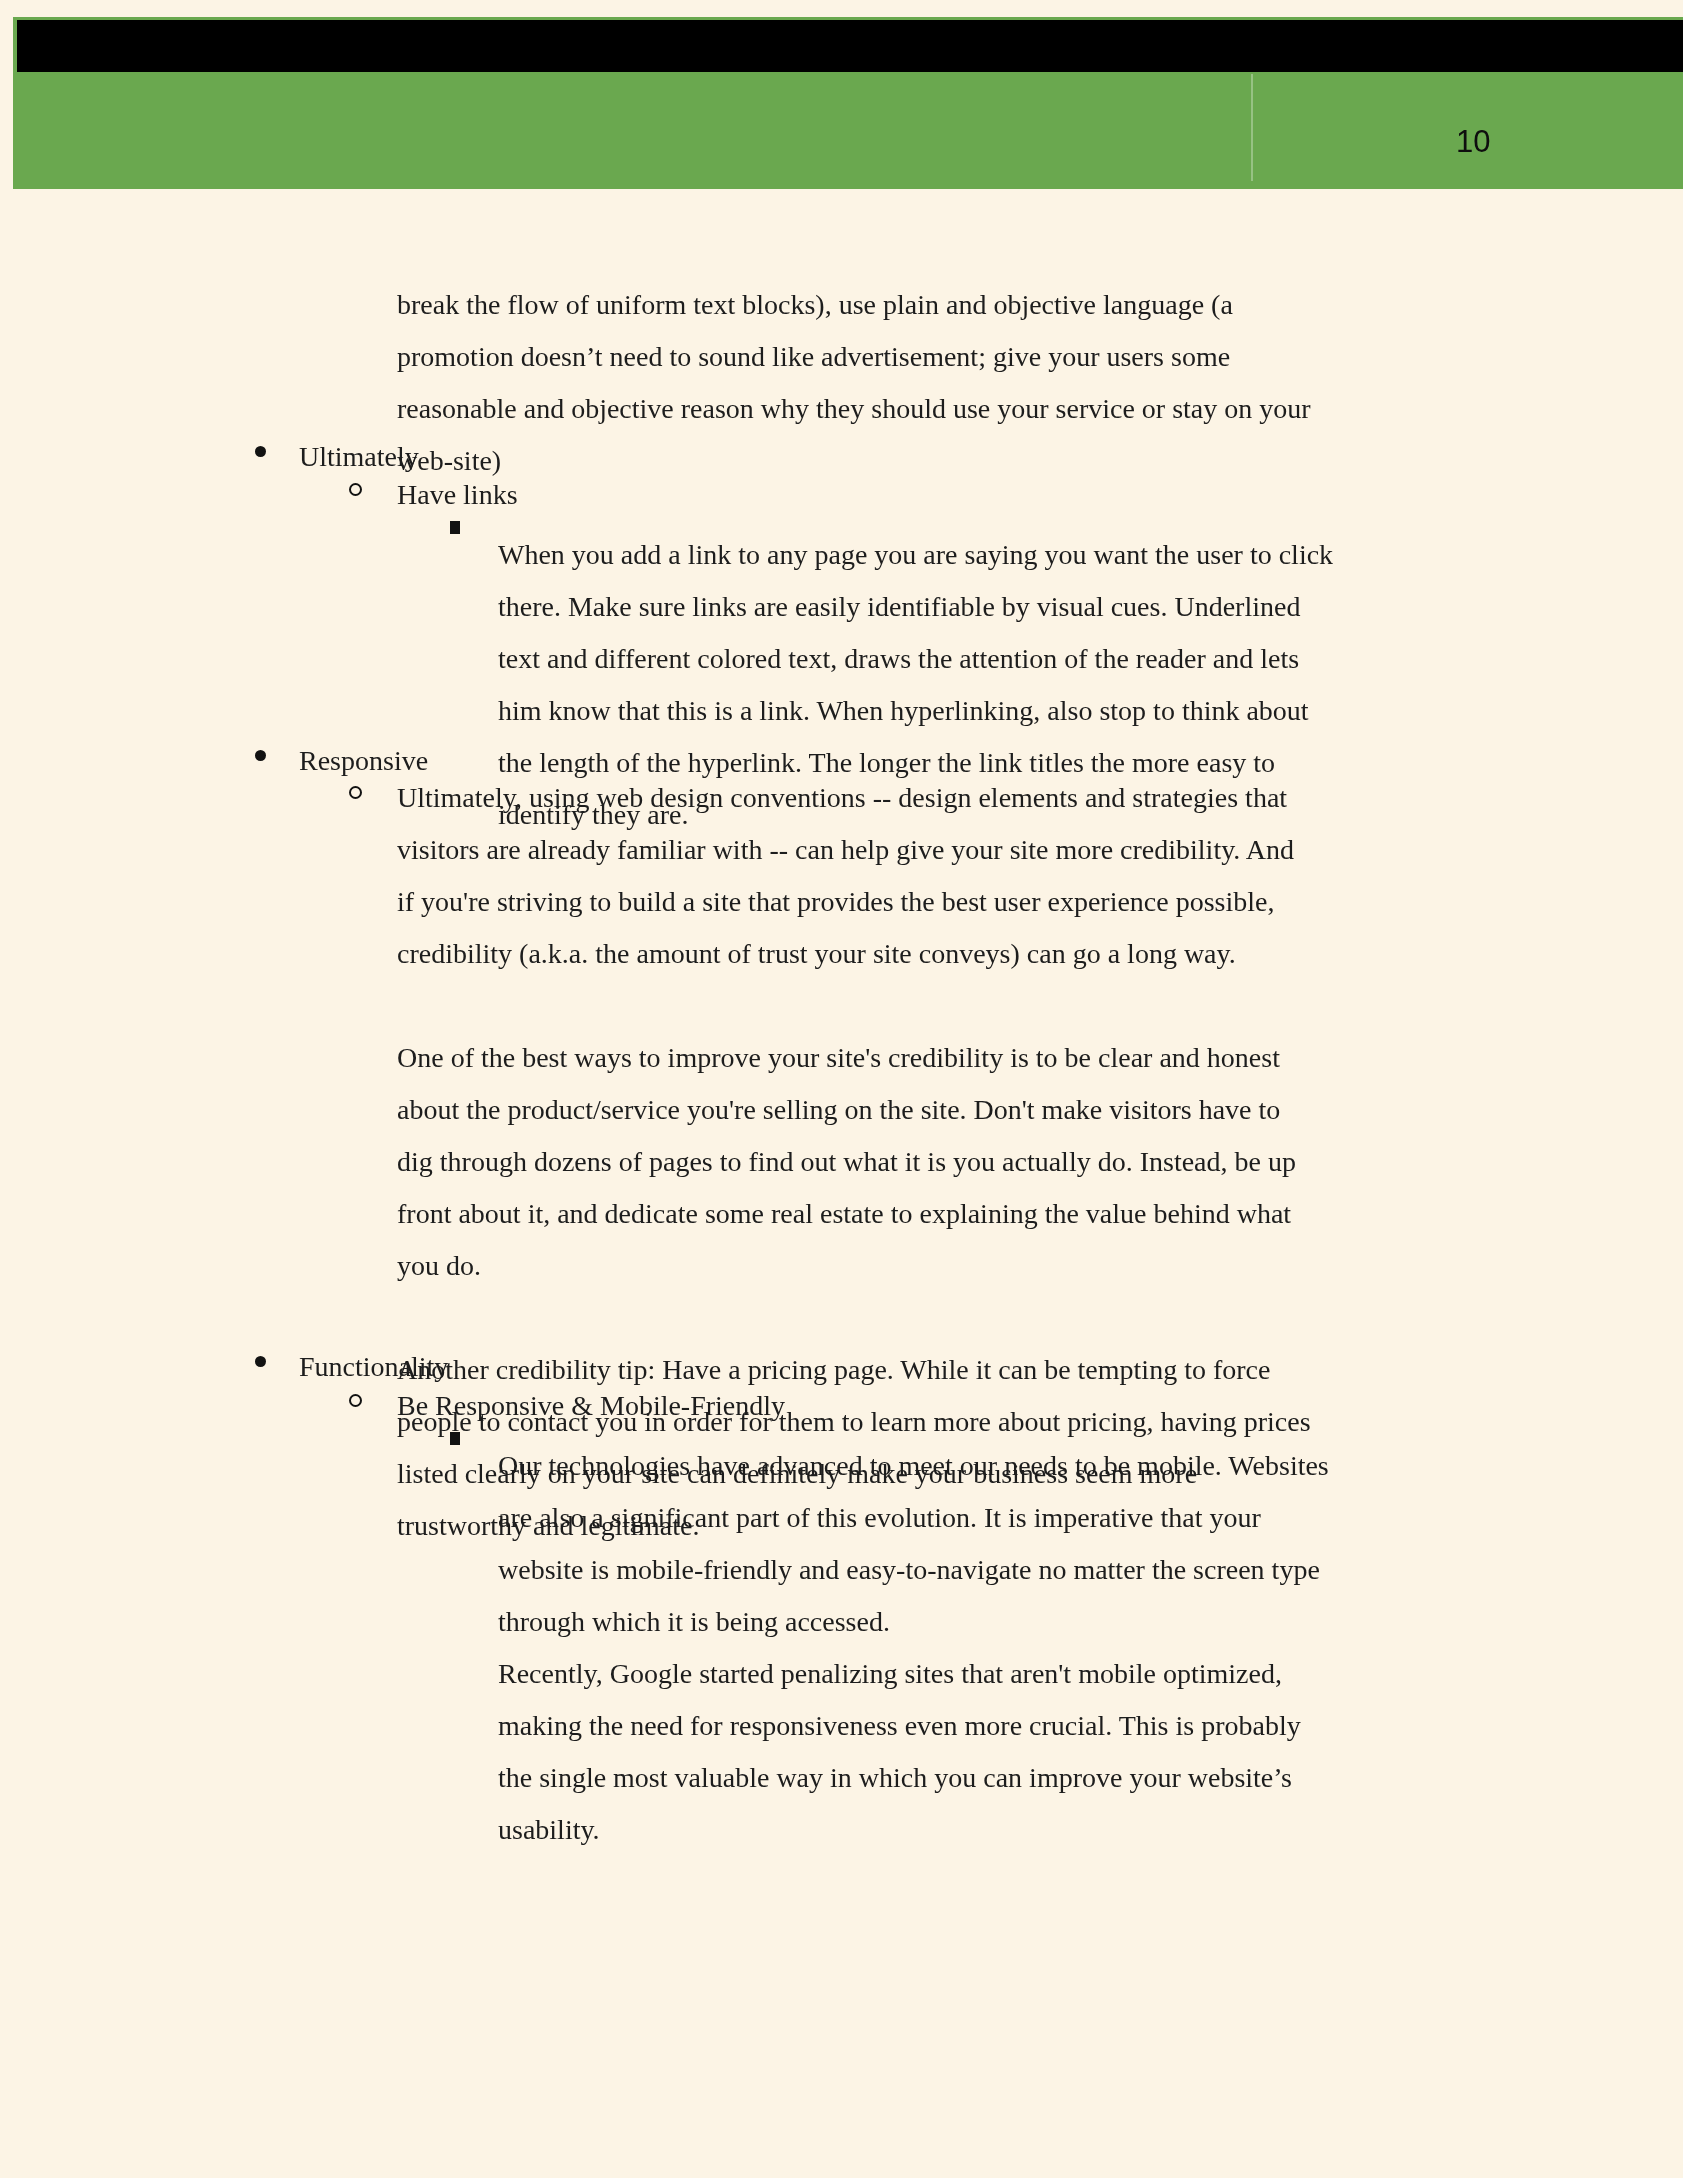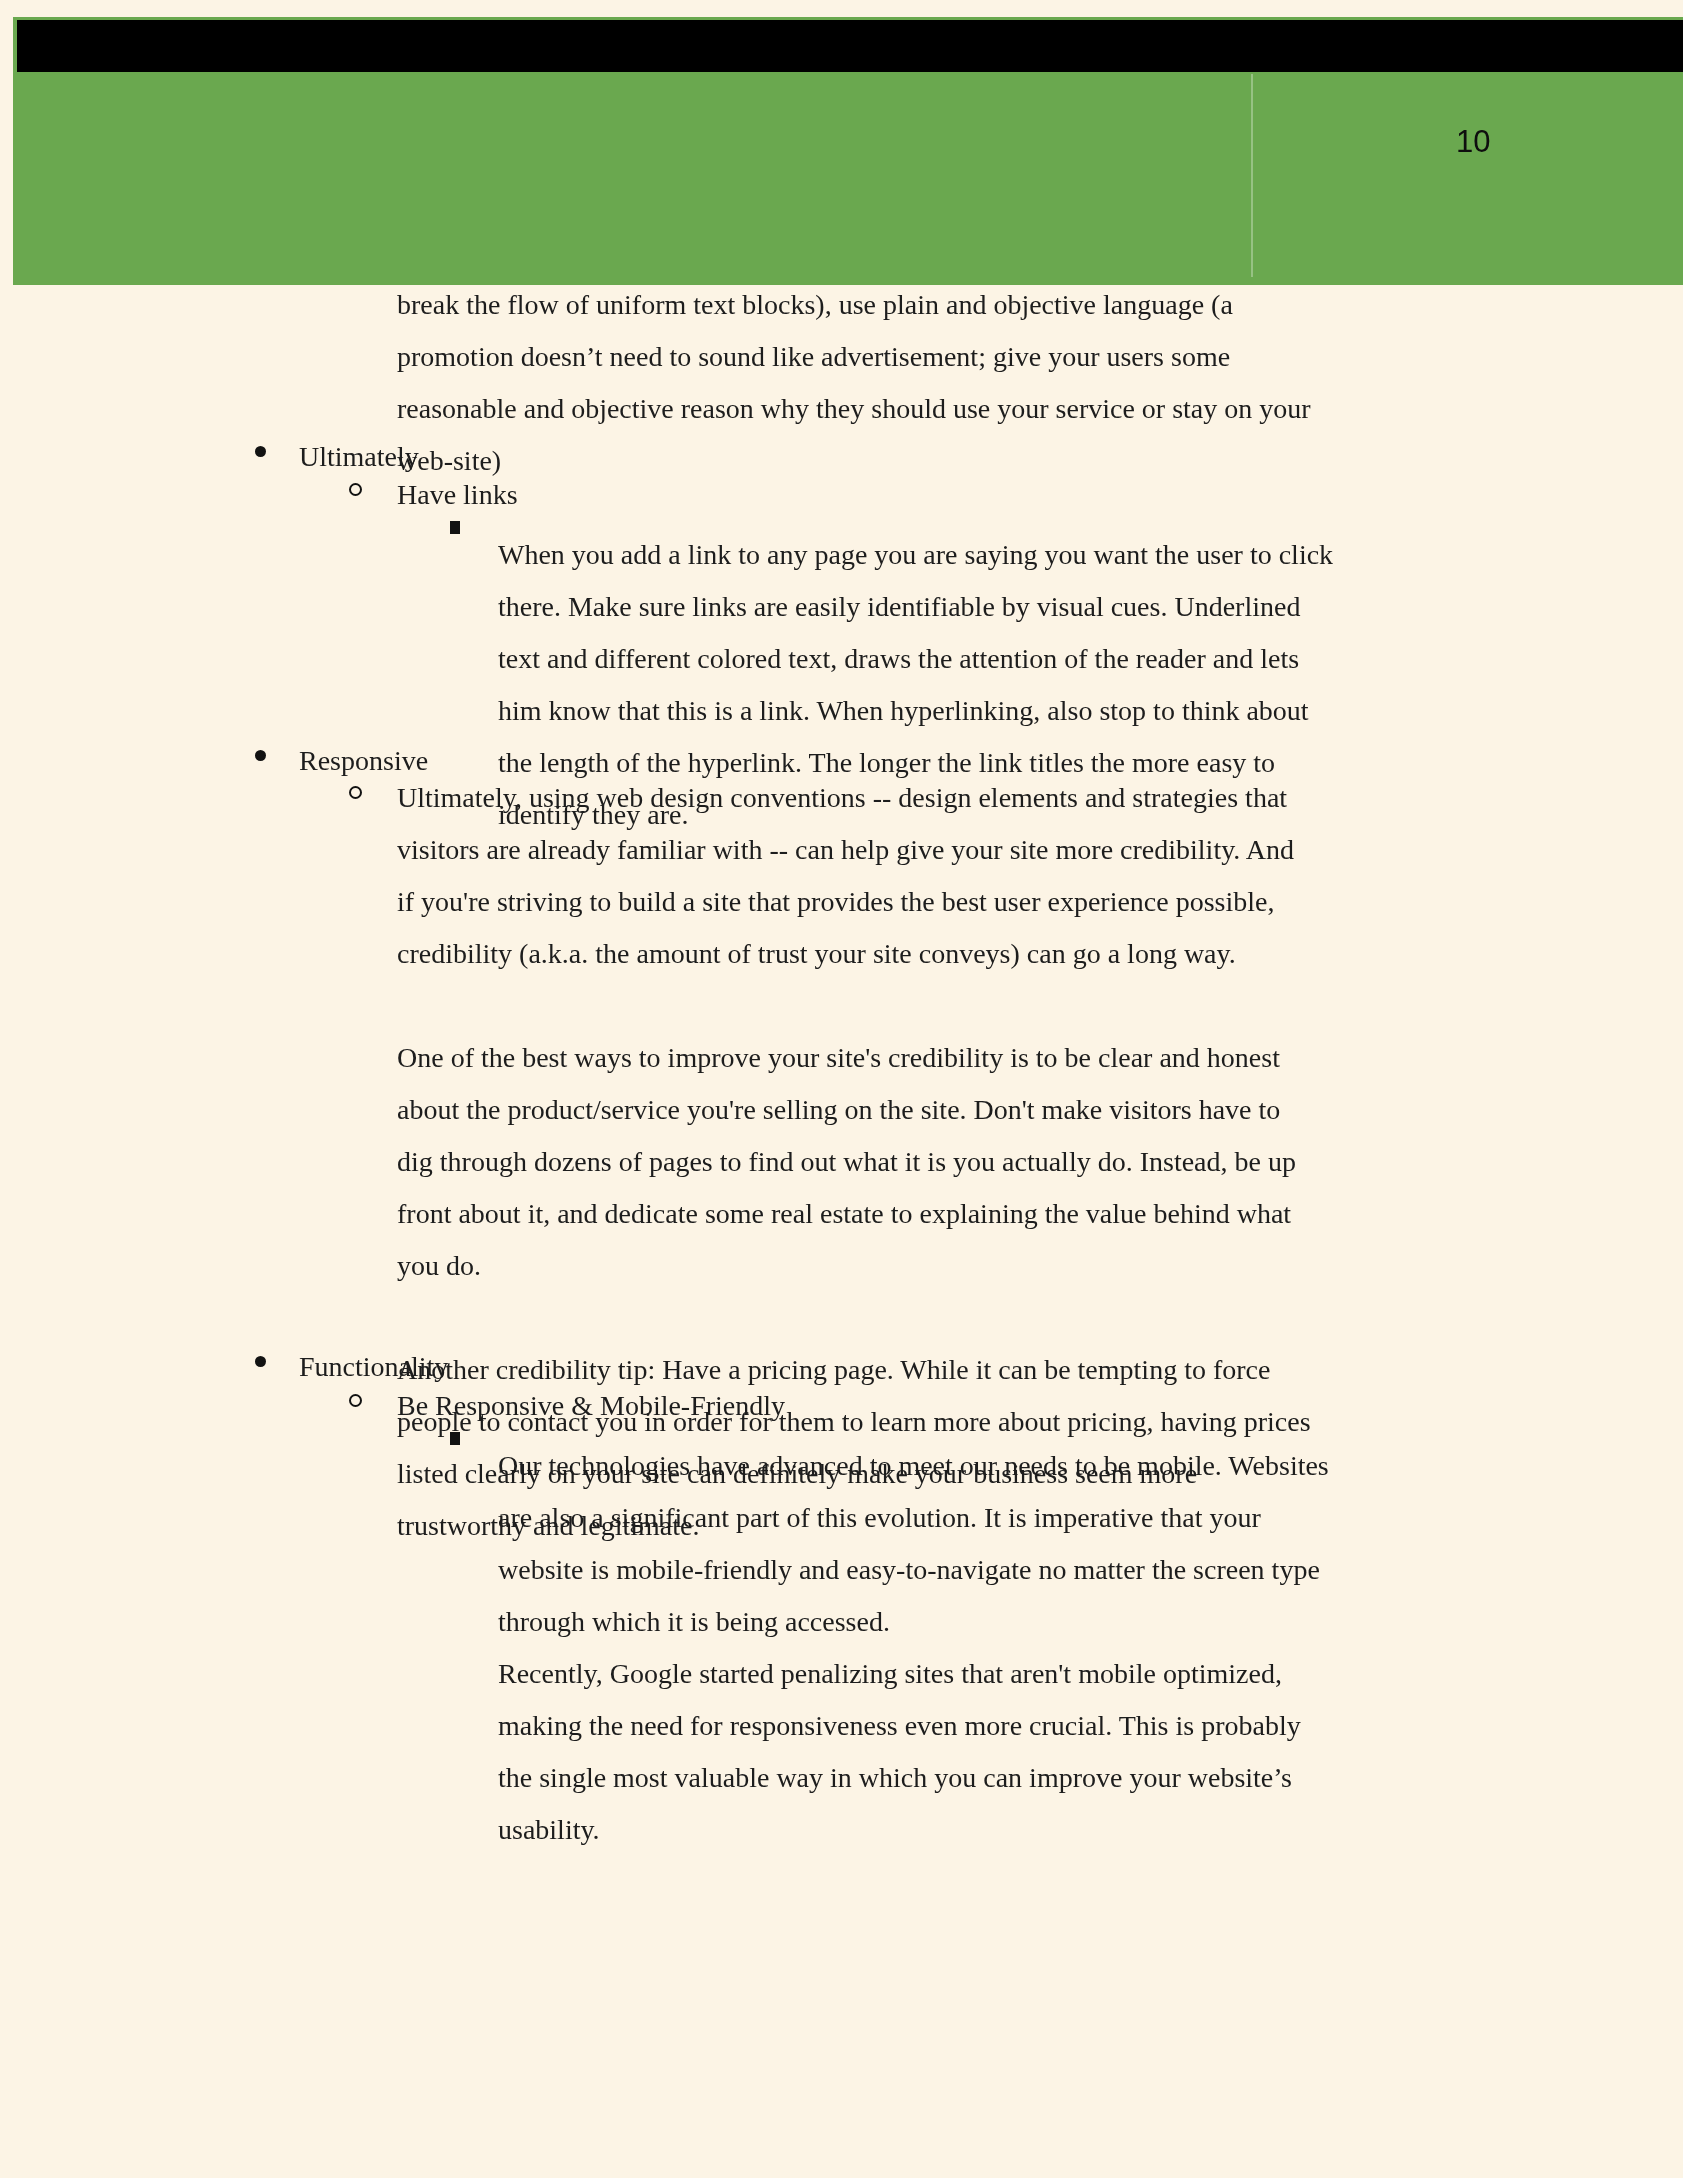--- a/index.html
+++ b/index.html
@@ -8,21 +8,21 @@
     width: 1683px;
     height: 2178px;
     background: #fcf4e5;
     overflow: hidden;
   }
 
   
   .header-band {
     position: absolute;
     left: 13px; top: 17px; right: 0;
-    height: 268px;
+    height: 172px;
     background: #6aa84f;
   }
   .black-bar {
     position: absolute;
     left: 4px; top: 3px; right: 0;
     height: 52px;
     background: #000000;
   }
   .cell-divider {
     position: absolute;

